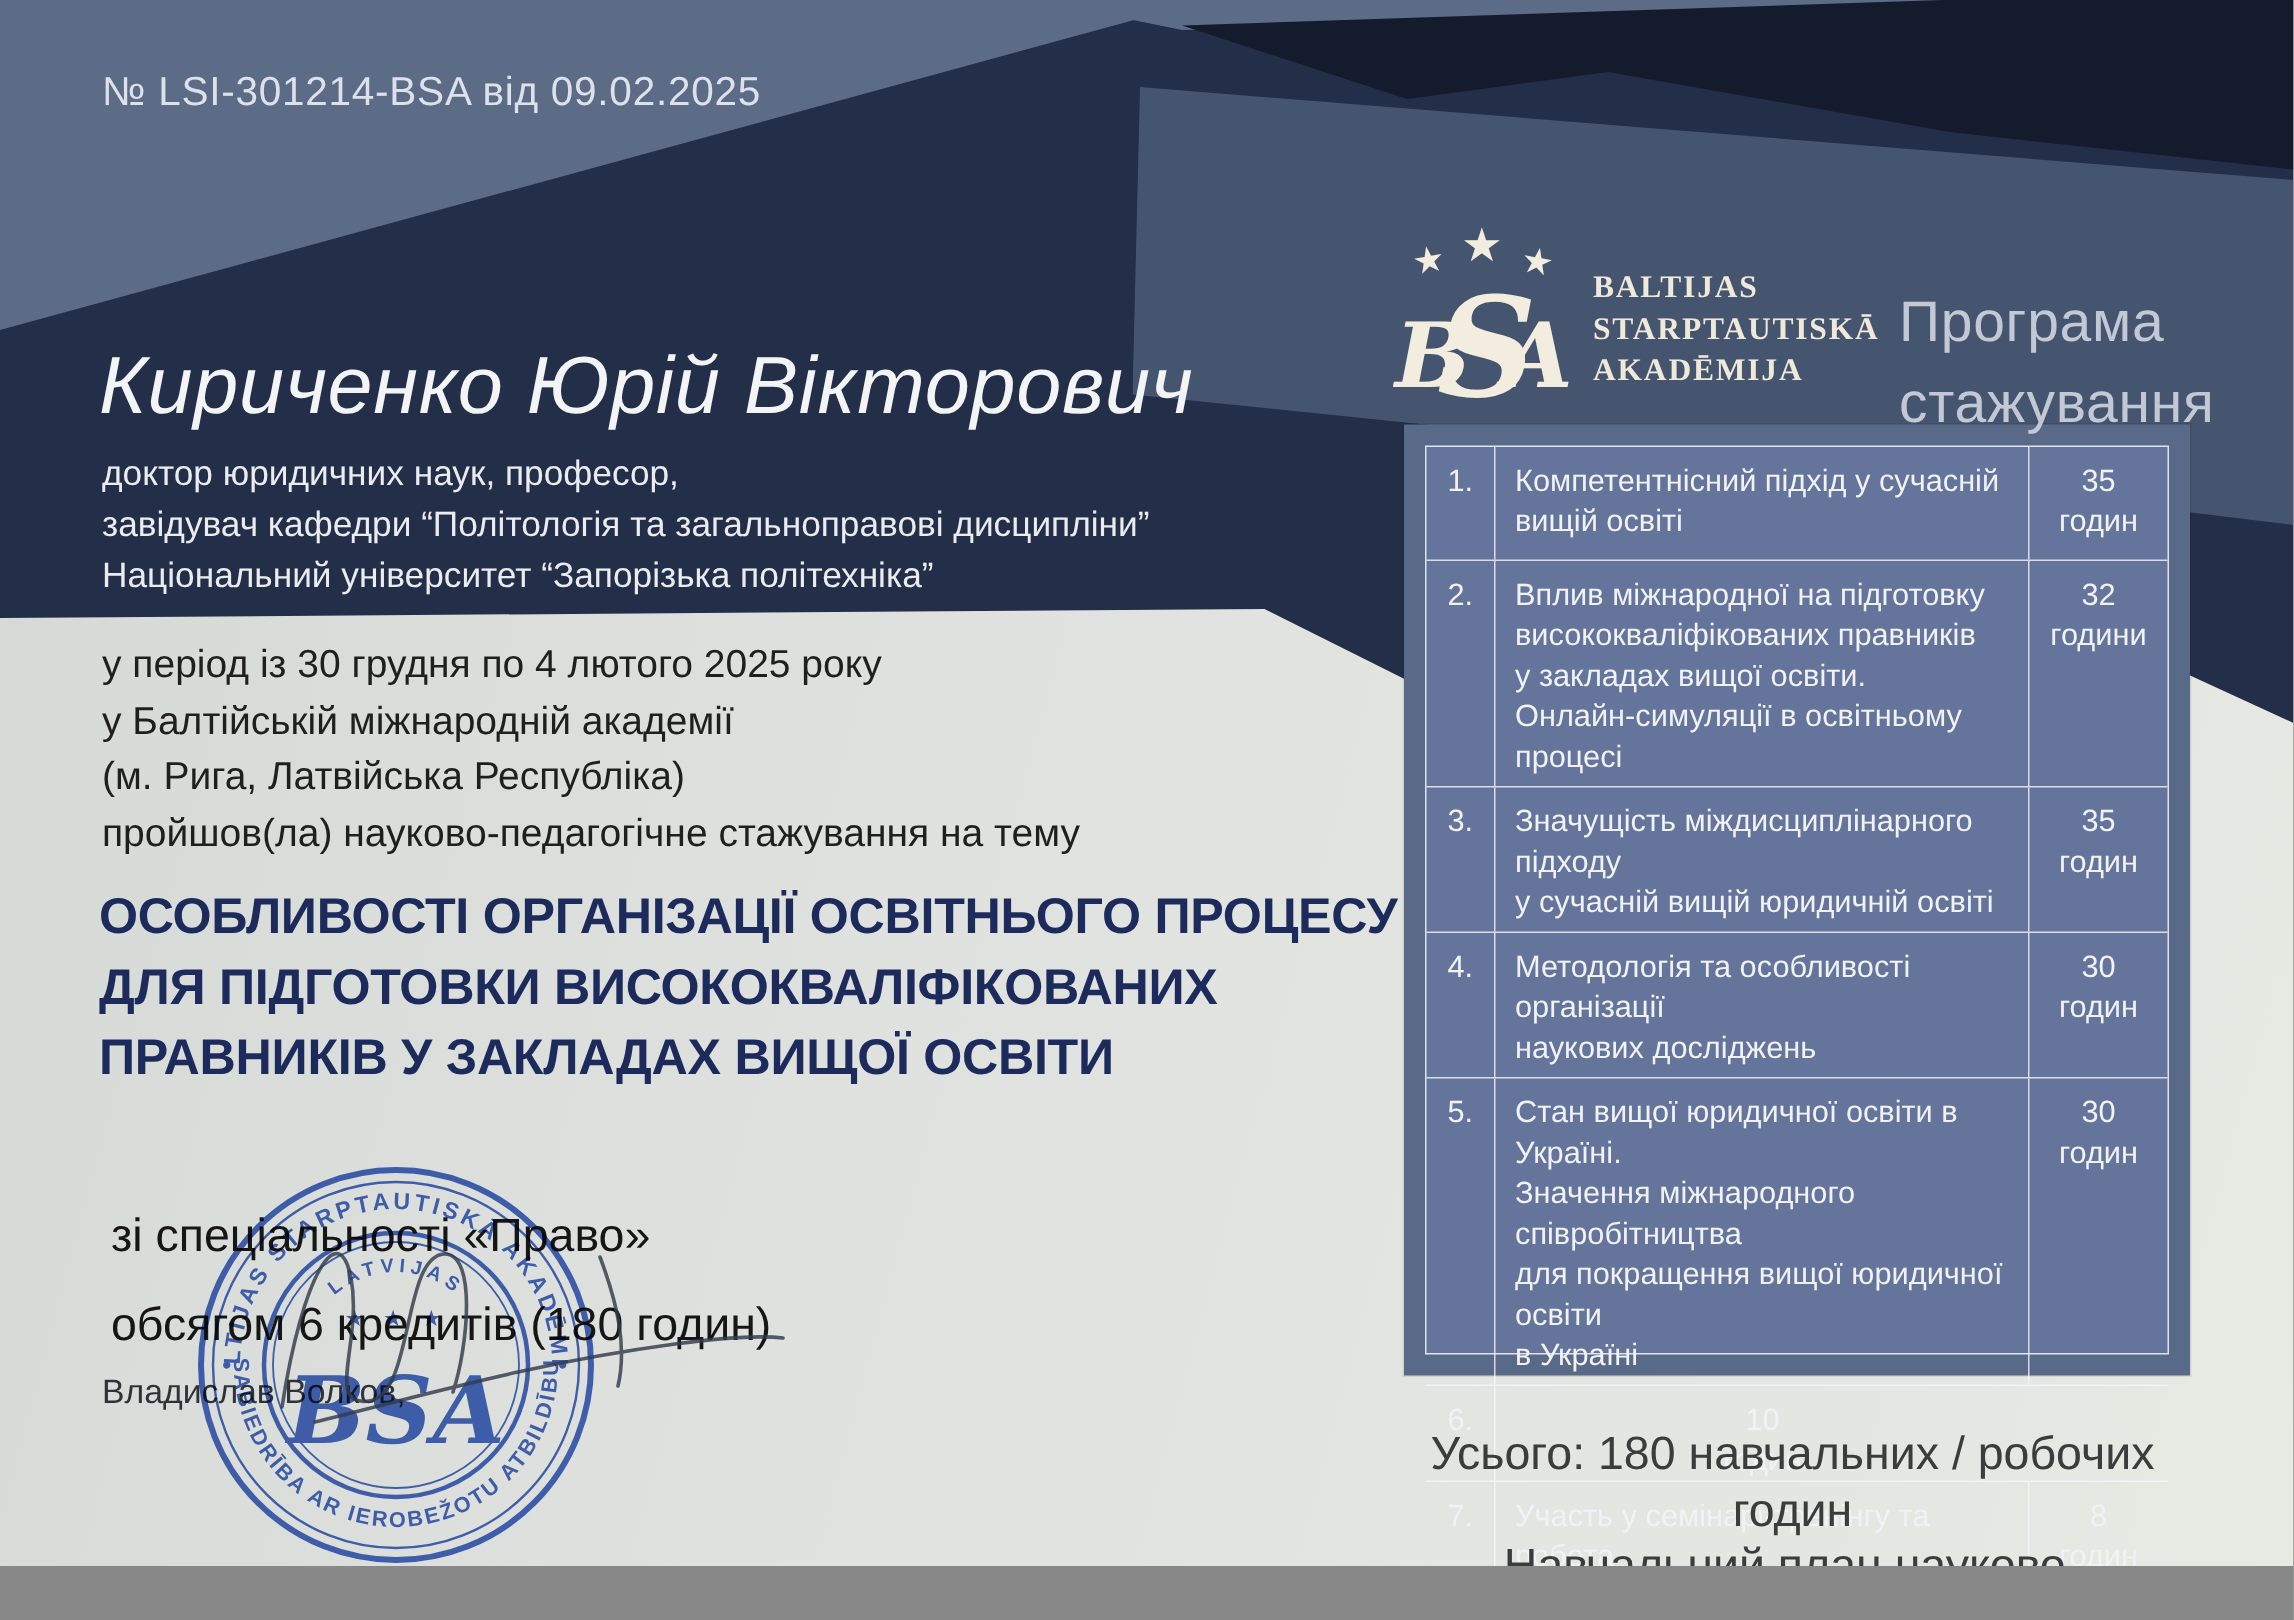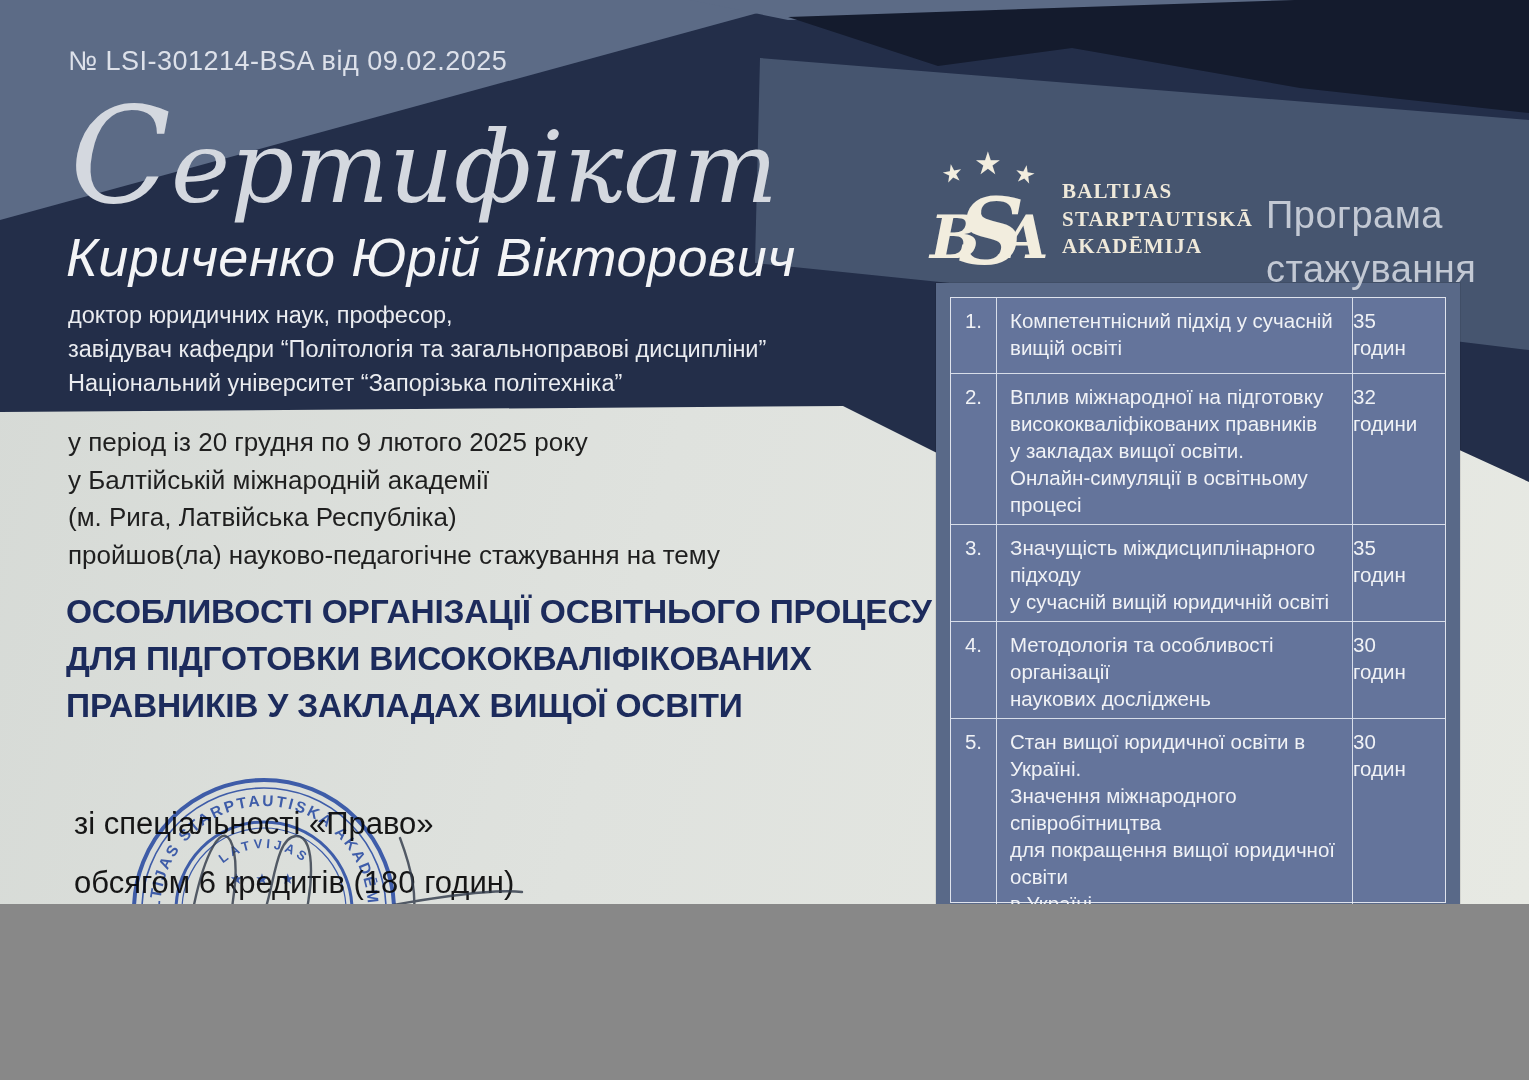--- a/index.html
+++ b/index.html
@@ -1,17 +1,17 @@
 <!DOCTYPE html>
 <html><head>
 <meta charset="utf-8">
 <style>
   html,body{margin:0;padding:0;background:#888;}
   .canvas{
-    position:relative;width:1529px;height:904px;overflow:hidden;
+    position:relative;width:1529px;height:1044px;overflow:hidden;
     background:linear-gradient(105deg,#d5d9d5 0%,#dfe2de 45%,#e7e9e3 100%);
     font-family:"Liberation Sans",sans-serif;
     text-decoration:underline;
   }
   .layer{position:absolute;inset:0;pointer-events:none;}
   
   .bg-navy-top{background:#232e49;
     clip-path:polygon(0 0,1529px 0,1529px 482px,1455px 448px,955px 462px,843px 406px,0 412px);}
   .bg-slate-topleft{background:#5c6b86;clip-path:polygon(0 0,805px 0,0 220px);}
   .bg-slate-strip{background:#5c6b86;clip-path:polygon(690px 0,1310px 0,1300px 10px,788px 20px);}
@@ -52,21 +52,21 @@
   .trow{display:grid;grid-template-columns:46px 1fr 92px;
     border-bottom:1px solid rgba(244,247,252,.8);color:#f0f2f6;flex:0 0 auto;}
   .trow:last-child{border-bottom:none;}
   .trow:nth-of-type(1){min-height:75px}.trow:nth-of-type(2){min-height:125px}
   .trow:nth-of-type(3){min-height:76px}.trow:nth-of-type(4){min-height:70px}
   .trow:nth-of-type(5){min-height:119px}.trow:nth-of-type(6){min-height:59px}
   .trow:nth-of-type(7){min-height:66px}
   .cell{font-size:20.5px;line-height:27px;}
   .cell-num{border-right:1px solid rgba(244,247,252,.8);text-align:center;padding-top:9px;}
   .cell-topic{border-right:1px solid rgba(244,247,252,.8);padding:9px 10px 6px 13px;}
-  .cell-hours{padding-top:9px;}
+  .cell-hours{text-align:center;padding-top:9px;}
   
   .summary{left:928px;top:950px;width:534px;text-align:center;font-size:31px;
     line-height:37.5px;color:#3c3c3c;z-index:3;}
   
   .stamp-svg{left:126px;top:772px;z-index:6;mix-blend-mode:multiply;opacity:.88;}
   .stamp-svg text{fill:#2e55bd;}
   .stamp-ring-top{font-size:15.5px;font-weight:700;letter-spacing:2.4px;font-family:"Liberation Sans",sans-serif;}
   .stamp-ring-bottom{font-size:14.5px;font-weight:700;letter-spacing:1.6px;font-family:"Liberation Sans",sans-serif;}
   .stamp-inner{font-size:13px;font-weight:700;letter-spacing:3.5px;font-family:"Liberation Sans",sans-serif;}
   .stamp-bsa{font-family:"DejaVu Serif",serif;font-style:italic;font-weight:700;font-size:62px;}
@@ -79,26 +79,25 @@
 <div class="canvas">
 
   <div class="layer bg-navy-top"></div>
   <div class="layer bg-slate-topleft"></div>
   <div class="layer bg-slate-strip"></div>
   <div class="layer bg-mountains"></div>
   <div class="layer bg-slate-band"></div>
   <div class="layer bg-bottom-sliver"></div>
 
   <div class="abs number-line">№ LSI-301214-BSA від 09.02.2025</div>
-  <div class="abs script-title">Сертифікат</div>
   <div class="abs recipient-name">Кириченко Юрій Вікторович</div>
   <div class="abs credentials prelines">доктор юридичних наук, професор,
 завідувач кафедри “Політологія та загальноправові дисципліни”
 Національний університет “Запорізька політехніка”</div>
-  <div class="abs period prelines">у період із 20 грудня по 9 лютого 2025 року
+  <div class="abs period prelines">у період із 30 грудня по 4 лютого 2025 року
 у Балтійській міжнародній академії
 (м. Рига, Латвійська Республіка)
 пройшов(ла) науково-педагогічне стажування на тему</div>
   <div class="abs topic-title prelines">ОСОБЛИВОСТІ ОРГАНІЗАЦІЇ ОСВІТНЬОГО ПРОЦЕСУ
 ДЛЯ ПІДГОТОВКИ ВИСОКОКВАЛІФІКОВАНИХ
 ПРАВНИКІВ У ЗАКЛАДАХ ВИЩОЇ ОСВІТИ</div>
   <div class="abs specialty prelines">зі спеціальності  «Право»
 обсягом 6 кредитів (180 годин)</div>
   <div class="abs signatory">
     <div>Владислав Волков,</div>

